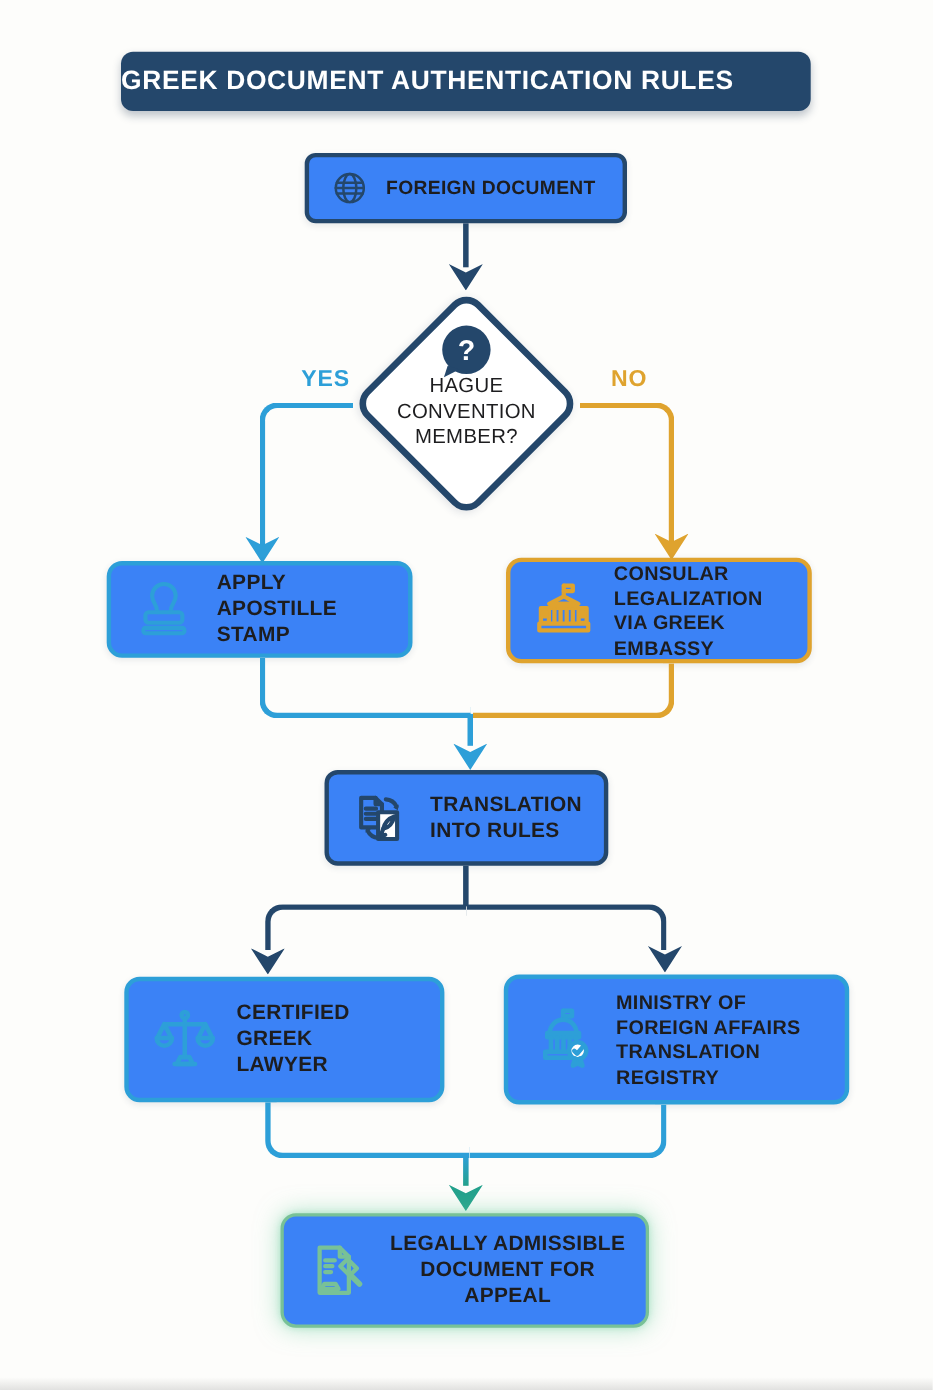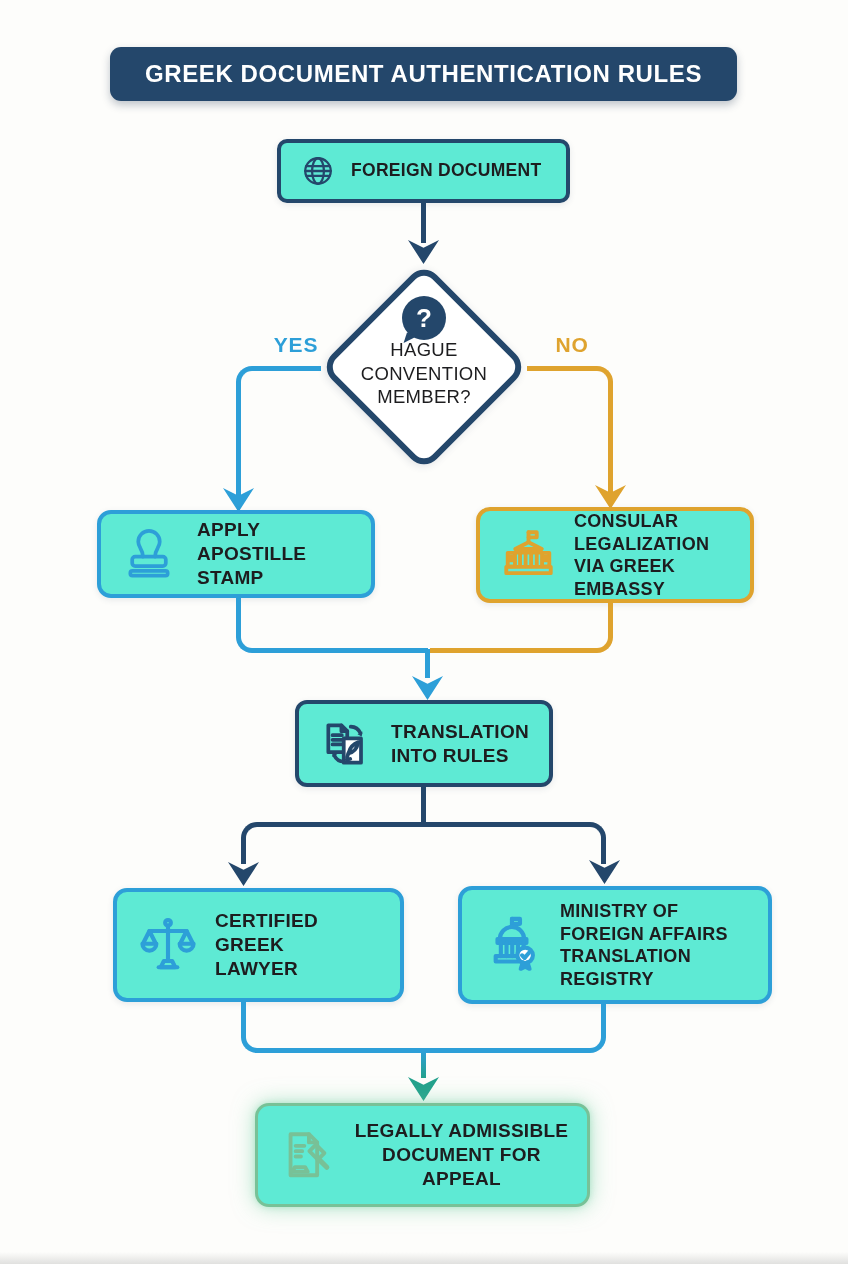--- a/index.html
+++ b/index.html
@@ -10,50 +10,50 @@
     position: relative;
     overflow: hidden;
   }
   .stage { position:absolute; inset:0; }
 
   
   .banner {
     position:absolute; left:110px; top:47px; width:627px; height:54px;
     background: var(--navy, #24476b);
     border-radius:11px;
-    display:flex; align-items:center; justify-content:center;
+    display:flex; align-items:center; 
     box-shadow: 0 4px 8px rgba(30,50,80,.28);
   }
   .banner span {
     color:#fff; font-weight:700; font-size:24px; letter-spacing:.6px; white-space:nowrap;
   }
 
   
   .box {
-    position:absolute; background:#5eead4; border-radius:14px;
+    position:absolute; background:#3b82f6; border-radius:14px;
     display:flex; align-items:center; gap:16px; padding:0 16px 0 20px;
     box-shadow: 0 2px 6px rgba(40,60,90,.10);
   }
   .box .label {
     font-weight:700; color: var(--ink, #1d1d1f);
     letter-spacing:.3px; line-height:1.25;
   }
   .navy-border   { border:4px solid var(--navy, #24476b); }
   .blue-border   { border:4px solid var(--blue, #2d9fd8); }
   .orange-border { border:4px solid var(--orange, #dfa32e); }
   .green-border  {
     border:3px solid var(--green, #78c197);
     box-shadow: 0 0 22px rgba(110,205,160,.55), 0 0 6px rgba(110,205,160,.35);
   }
 
   .node-foreign     { left:277px; top:139px; width:293px; height:64px; border-radius:10px; }
   .node-foreign .label { font-size:17.5px; }
   .node-apostille   { left:97px;  top:510px; width:278px; height:88px;gap:20px; }
   .node-apostille .label { font-size:19px; width:185px; }
-  .node-consular    { left:476px; top:507px; width:278px; height:96px; }
+  .node-consular    { left:460px; top:507px; width:278px; height:96px; }
   .node-consular .label { font-size:18px; width:200px; }
   .node-translation { left:295px; top:700px; width:258px; height:87px; border-radius:12px; }
   .node-translation .label { font-size:19px; width:160px; }
   .node-lawyer      { left:113px;  top:888px; width:291px; height:114px; }
   .node-lawyer .label { font-size:19px; width:150px; }
   .node-ministry    { left:458px; top:886px; width:314px; height:118px; }
   .node-ministry .label { font-size:18px; width:180px; }
   .node-outcome     { left:255px; top:1103px; width:335px; height:104px;text-align:center; }
   .node-outcome .label { font-size:19px; width:240px; }
 

